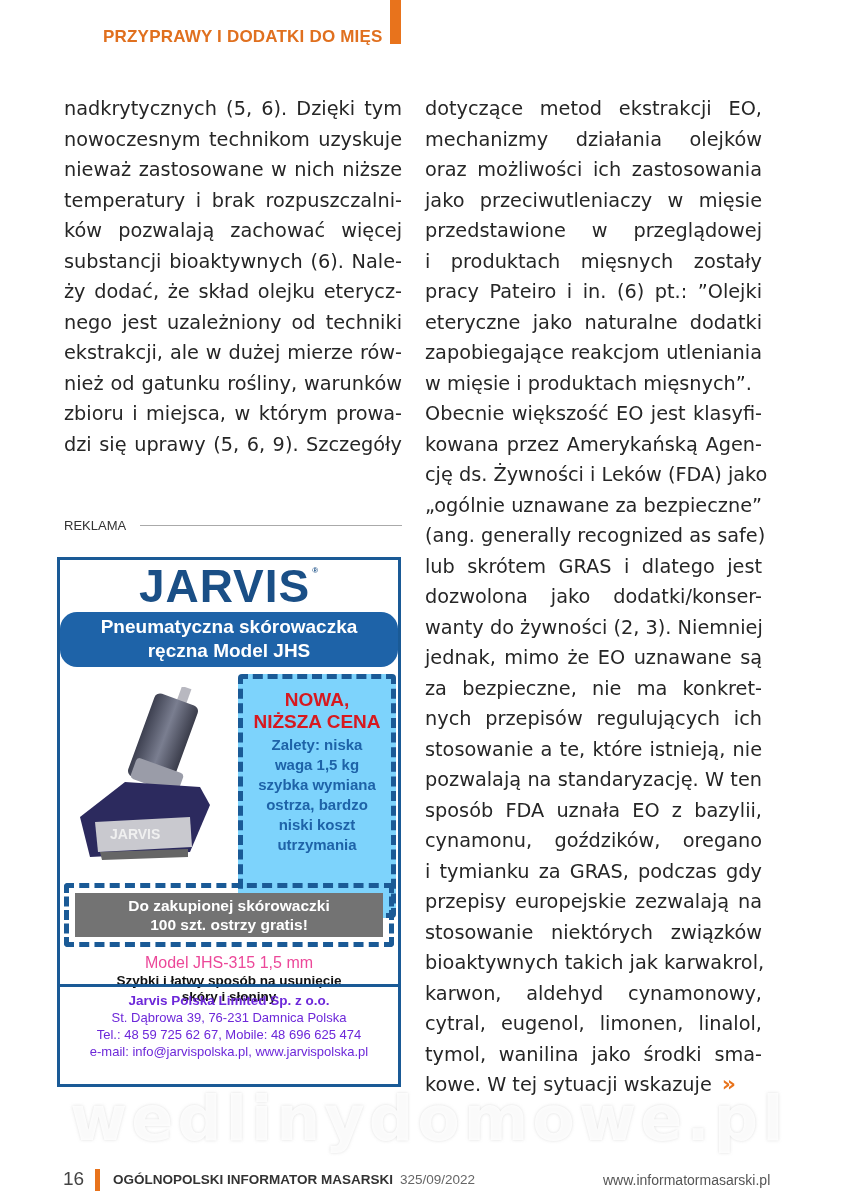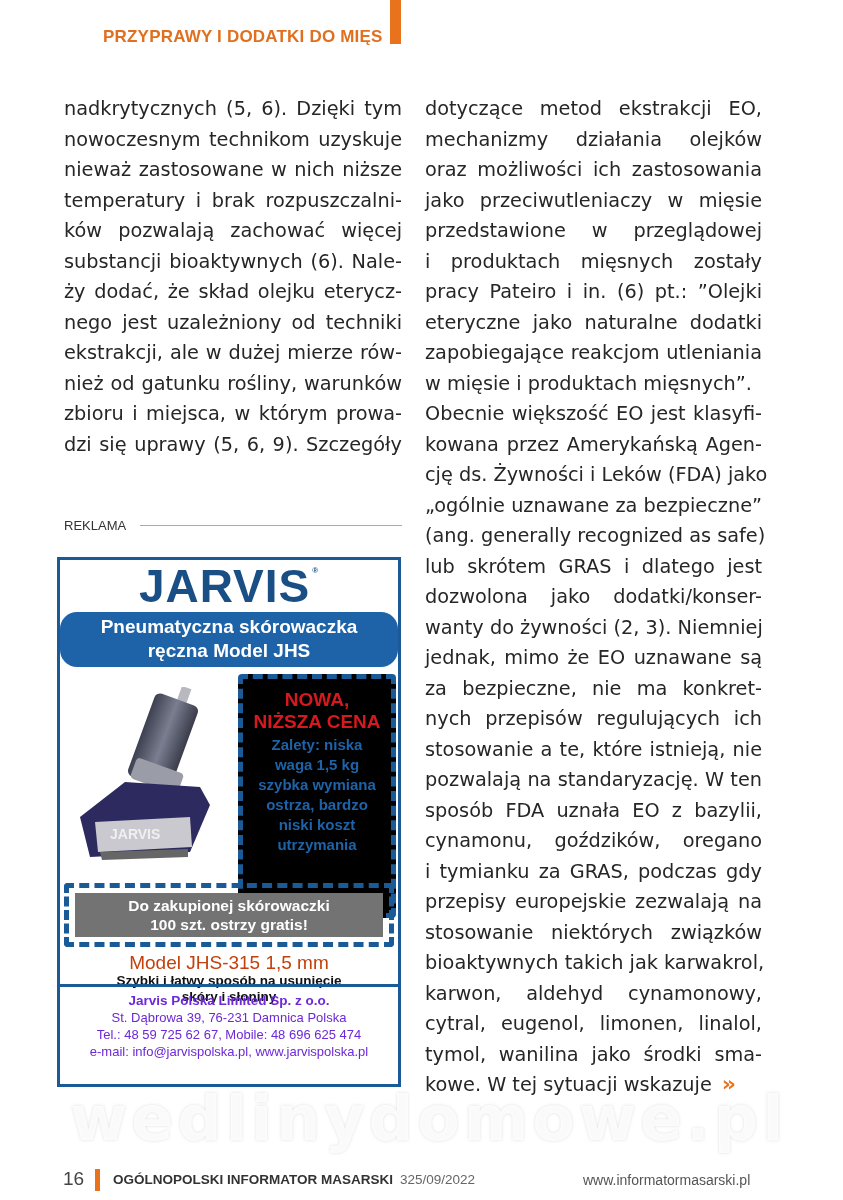--- a/index.html
+++ b/index.html
@@ -49,55 +49,55 @@
     .ad-banner {
       background: #1e63a8; color: #fff; font-weight: bold; text-align: center;
       font-size: 19px; line-height: 24px; padding: 3px 0 4px; border-radius: 17px;
     }
     .ad-body { position: relative; height: 212px; }
     .ad-product {
       position: absolute; left: 10px; top: 20px; width: 165px; height: 180px;
     }
     .ad-dashbox {
       position: absolute; left: 178px; top: 7px; width: 158px; height: 244px;
-      border: 5px dashed #1a5a96; background: #000000; border-radius: 4px;
+      border: 5px dashed #1a5a96; background: #7dd3fc; border-radius: 4px;
       text-align: center; padding-top: 10px;
     }
     .ad-new { color: #d7191f; font-weight: bold; font-size: 19px; line-height: 22px; }
     .ad-features { color: #1e63a8; font-weight: bold; font-size: 15px; line-height: 20px; margin-top: 2px; }
     .ad-promo-wrap {
       position: relative; margin: 4px 4px 0; height: 64px;
       border: 5px dashed #1a5a96; border-radius: 4px; padding: 5px 6px;
     }
     .ad-promo {
       background: #737373; color: #fff; font-weight: bold; text-align: center;
       font-size: 15.5px; line-height: 19px; padding: 3px 0;
     }
-    .ad-model { text-align: center; font-size: 19px; color: #c2410c; margin-top: 5px; line-height: 21px; }
+    .ad-model { text-align: center; font-size: 16px; color: #ec4899; margin-top: 5px; line-height: 21px; }
     .ad-model-desc { text-align: center; font-weight: bold; font-size: 13.5px; color: #111; line-height: 16px; }
     .ad-contact {
       position: absolute; left: 0; right: 0; bottom: 0; height: 100px;
       border-top: 3px solid #1a5a96; text-align: center; font-size: 13px;
       line-height: 17px; color: #6d28d9; padding-top: 5px;
     }
     .ad-contact .company { font-weight: bold; font-size: 13.5px; }
 
     .watermark {
       position: absolute; left: 70px; top: 1082px; width: 700px; text-align: center;
       font-family: "DejaVu Sans", sans-serif; font-weight: bold; font-size: 62px;
       color: rgba(255,255,255,0.85); letter-spacing: 4px;
       text-shadow: 0 0 3px rgba(190,190,190,0.5);
     }
 
     .footer { position: absolute; left: 63px; top: 1130px; width: 700px; height: 26px; margin-top: 38px; }
     .page-num { position: absolute; left: 0; top: 0; font-family: "Liberation Sans", sans-serif; font-size: 19px; color: #444; }
     .page-bar { position: absolute; left: 32px; top: 1px; width: 5px; height: 22px; background: #e8731c; }
     .pub-name { position: absolute; left: 50px; top: 4px; font-family: "Liberation Sans", sans-serif; font-weight: bold; font-size: 13.5px; color: #333; }
     .pub-issue { position: absolute; left: 337px; top: 4px; font-family: "Liberation Sans", sans-serif; font-size: 13.5px; color: #666; }
-    .pub-url { position: absolute; left: 520px; top: 4px; font-family: "Liberation Sans", sans-serif; font-size: 14px; color: #555; }
+    .pub-url { position: absolute; left: 540px; top: 4px; font-family: "Liberation Sans", sans-serif; font-size: 14px; color: #555; }
 
     .continue-icon {
       display: inline-block; color: #e8731c; font-weight: bold; font-size: 22px;
       margin-left: 10px; line-height: 1;
     }
   </style>
 </head>
 <body>
 
 <div class="section-title">PRZYPRAWY I DODATKI DO MIĘS</div>

